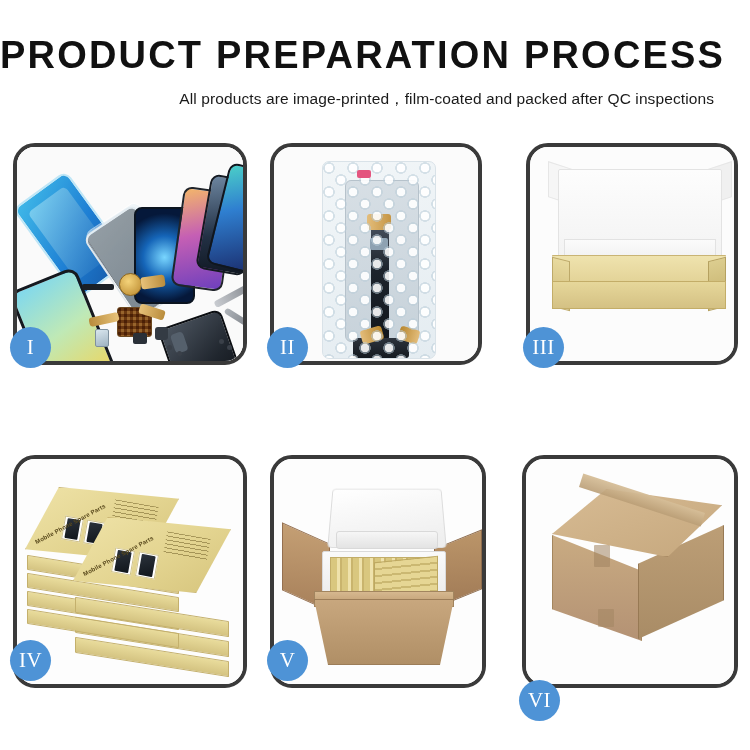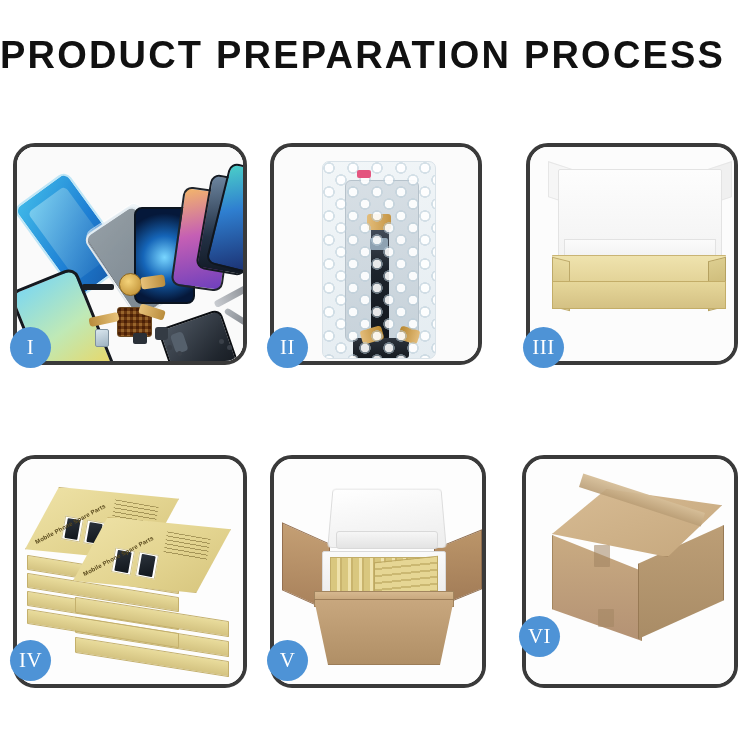--- a/index.html
+++ b/index.html
@@ -294,20 +294,21 @@
     background:rgba(160,132,96,.5);border-radius:1px;
   }
 </style>
 </head>
 <body>
 
 <div class="page">
 
   <div class="header">
     <div class="title">PRODUCT PREPARATION PROCESS</div>
+    <div class="subtitle">All products are image-printed，film-coated and packed after QC inspections</div>
   </div>
 
   <div class="grid">
 
     <div class="panel" style="left:13px;top:143px;width:234px;height:222px;">
       <div class="scene">
         <div class="p1bg"></div>
         <div class="ph ph-blue"></div>
         <div class="ph ph-black"></div>
         <div class="ph ph-glass"></div>
@@ -418,16 +419,16 @@
     <div class="panel" style="left:522px;top:455px;width:216px;height:233px;">
       <div class="scene" style="background:#fdfdfd;">
         <div class="bx6left"></div>
         <div class="bx6right"></div>
         <div class="bx6top"></div>
         <div class="tape6"></div>
         <div class="tapeSeam"></div>
         <div class="tapeSeam2"></div>
       </div>
     </div>
-    <div class="badge" style="left:519px;top:616px;">VI</div>
+    <div class="badge" style="left:519px;top:680px;">VI</div>
 
   </div>
 </div>
 
 </body></html>

